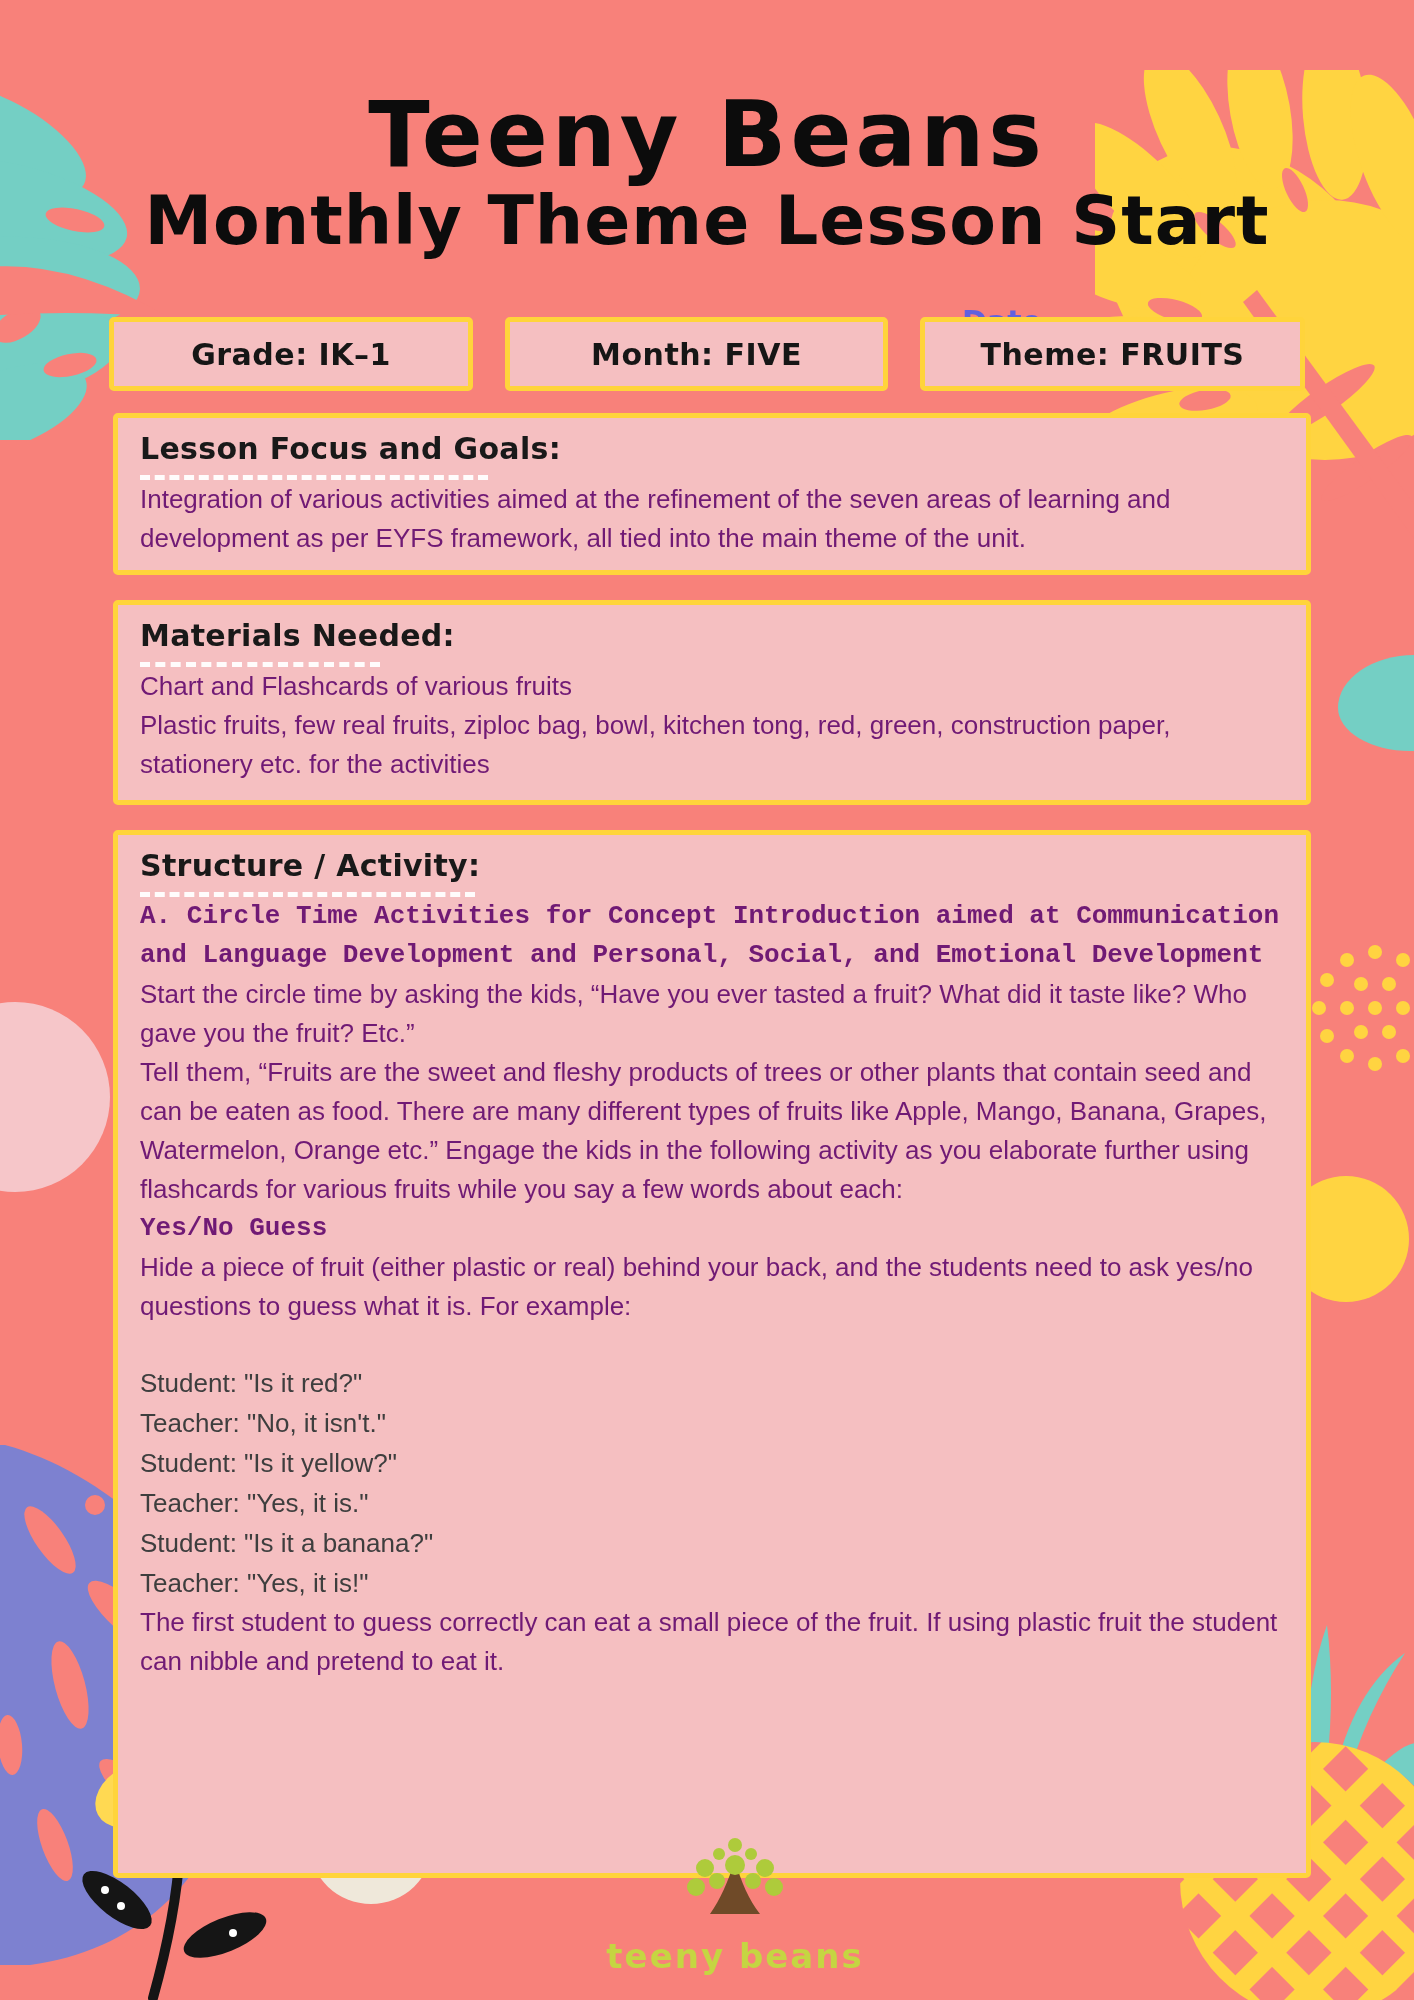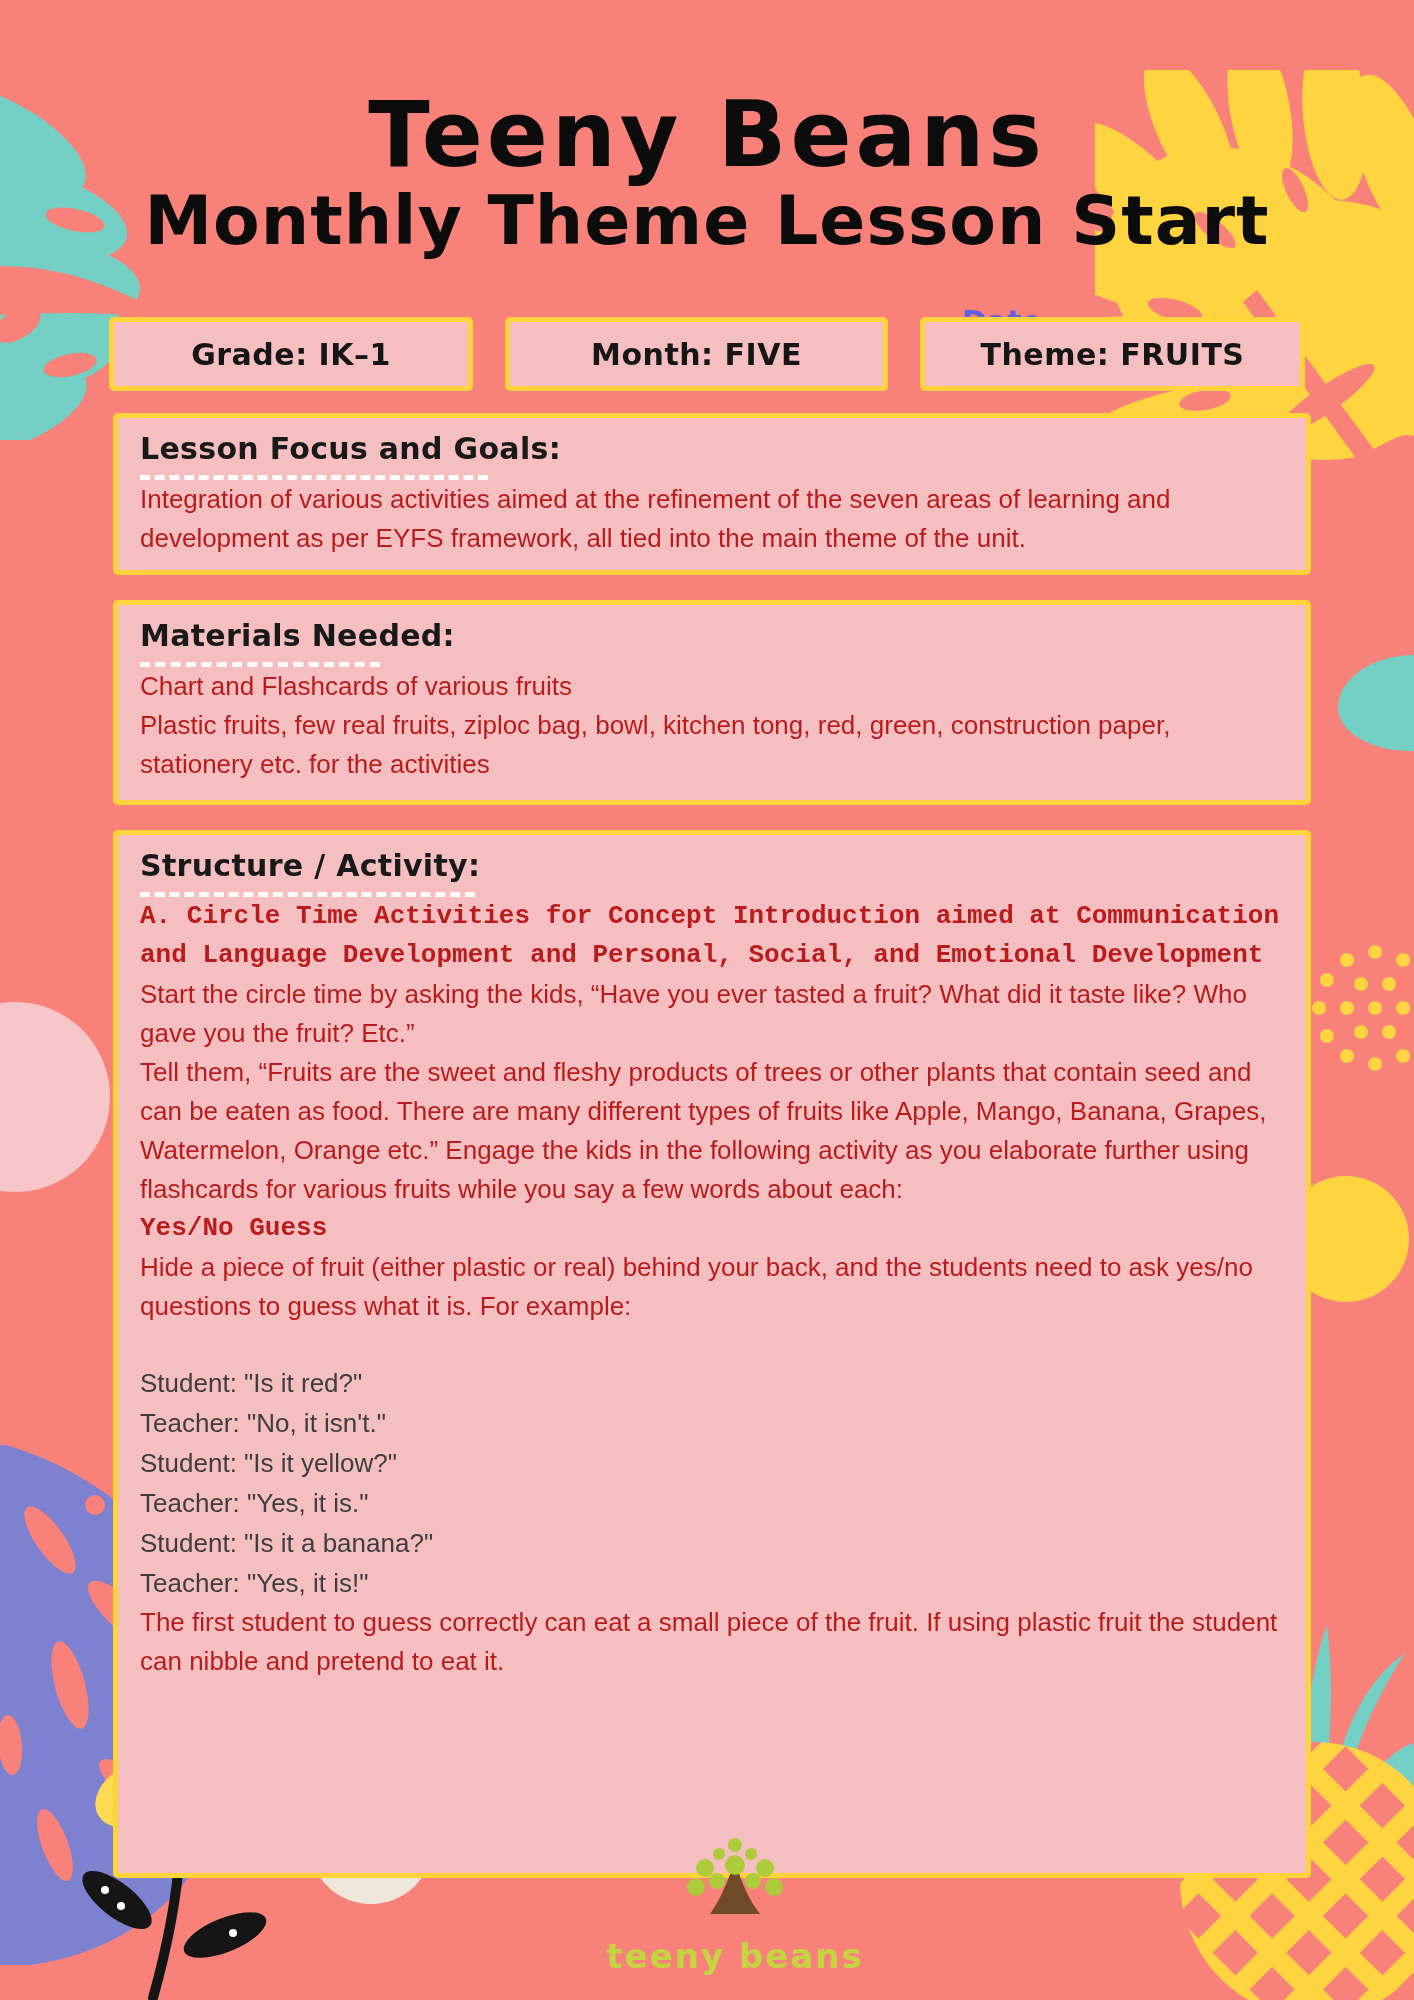--- a/index.html
+++ b/index.html
@@ -51,21 +51,21 @@
   }
   .panel-lesson{top:413px; height:162px;}
   .panel-materials{top:600px; height:205px;}
   .panel-structure{top:830px; height:1048px;}
   .section-title{
     margin:0; font-family:"DejaVu Sans", sans-serif; font-weight:600;
     font-size:30px; line-height:34px; color:#191919; letter-spacing:0.3px;
   }
   .dashes{border-top:5px dashed rgba(255,255,255,0.95); margin-top:9px;}
   .body-text, .panel p{
-    margin:0; font-size:26px; line-height:39px; color:#b91c1c;
+    margin:0; font-size:26px; line-height:39px; color:#701a75;
   }
   .mt-sm{margin-top:18px;} .mt-md{margin-top:24px;} .mt-lg{margin-top:37px;}
   .bold-text{font-weight:bold; color:#131313; line-height:40px;font-family:Liberation Mono, monospace;}
   .dialogue div{font-size:26px; line-height:40px; color:#3E3E3E;}
   
   .logo-tree{position:absolute; left:665px; top:1834px; z-index:2;}
   .logo-wordmark{
     position:absolute; left:535px; top:1936px; width:400px; text-align:center; z-index:2;
     font-family:"DejaVu Sans", sans-serif; font-weight:800; font-size:34px;
     letter-spacing:2px; color:#C5D542;

